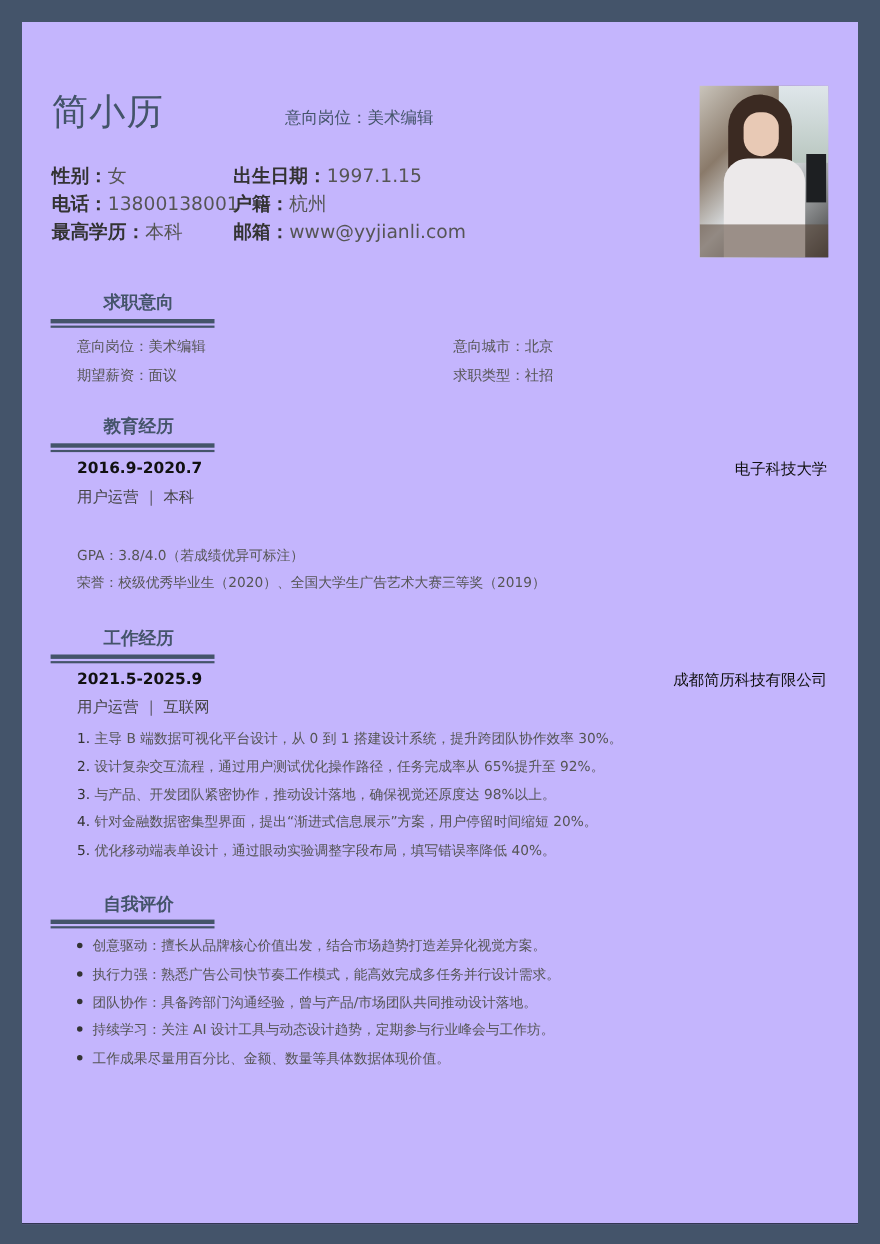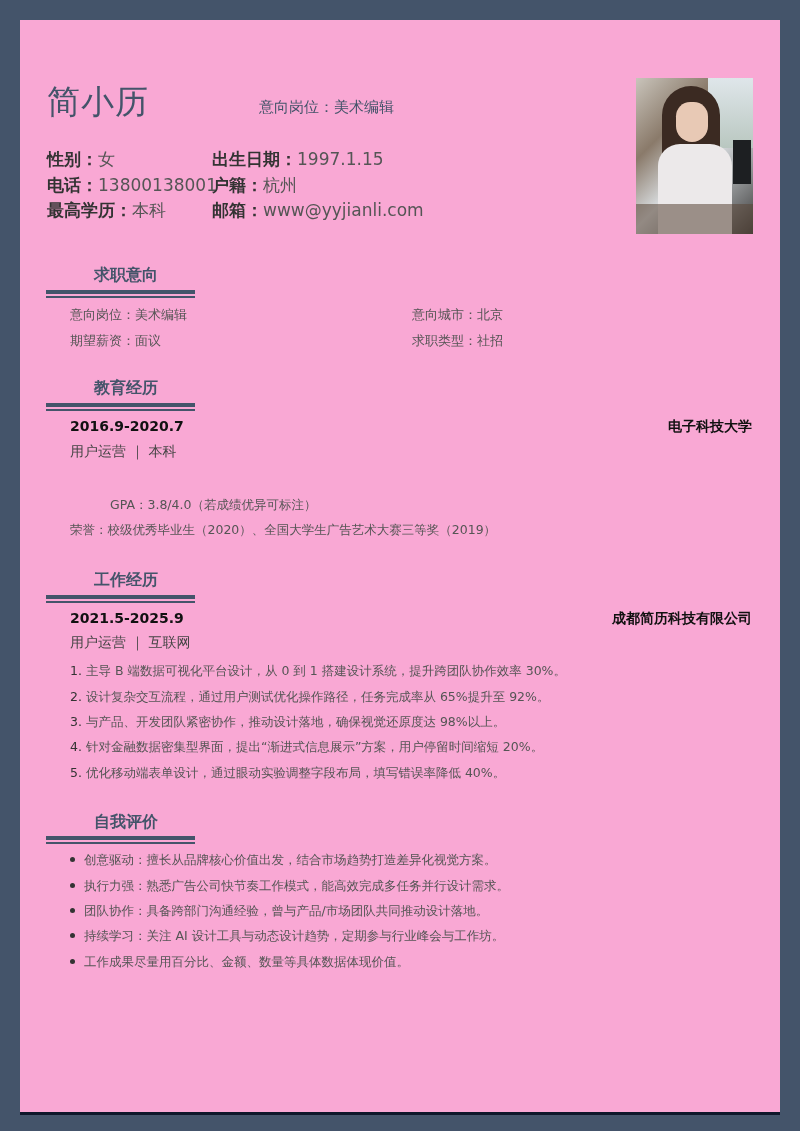--- a/index.html
+++ b/index.html
@@ -7,22 +7,22 @@
     width: 800px; height: 1131px;
     background: #44546a;
     position: relative;
     overflow: hidden;
     font-family: "DejaVu Sans", "Liberation Sans", sans-serif;
   }
   .page {
     position: absolute;
     left: 20px; top: 20px;
     width: 760px; height: 1092px;
-    background: #f9a8d4;
-    border-bottom: 3px solid #0f172a;
+    background: #c4b5fd;
+    border-bottom: 1px solid #0f172a;
   }
   .abs { position: absolute; white-space: nowrap; }
 
   
   .name { left: 27px; top: 60px; font-size: 33px; color: #44546a; letter-spacing: 1px; }
   .intent-top { left: 239px; top: 78px; font-size: 15px; color: #44546a; }
   .info { font-size: 17px; color: #555; }
   .info b { color: #333; font-weight: bold; }
   .photo {
     left: 616px; top: 58px; width: 117px; height: 156px;
@@ -37,21 +37,21 @@
   .photo .monitor { position:absolute; right:2px; top:62px; width:18px; height:44px; background:#1d1f22; }
 
   
   .sec-title { font-size: 16px; font-weight: bold; color: #44546a; }
   .sec-bar { position:absolute; width: 149px; height: 8px; }
   .sec-bar .thick { position:absolute; left:0; top:0; width:149px; height:4px; background:#44546a; }
   .sec-bar .thin  { position:absolute; left:0; top:6px; width:149px; height:2px; background:#44546a; }
 
   .plain { font-size: 13px; color: #555; }
   .date { font-size: 14px; font-weight: bold; color: #111; text-align: center; }
-  .org { font-size: 14px; font-weight: bold; color: #111; right: 28px; }
+  .org { font-size: 14px; font-weight: normal; color: #111; right: 28px; }
   .sub { font-size: 14px; color: #444; }
   .body-line { font-size: 12.5px; color: #555; }
   .bullet { font-size: 12.5px; color: #555; }
   .bullet .dot { display:inline-block; width:5px; height:5px; border-radius:50%; background:#333; margin-right:9px; vertical-align: middle; position: relative; top:-1px; }
   .num { color:#333; }
 </style>
 </head>
 <body>
 
 <div class="page">
@@ -90,21 +90,21 @@
 
   <div class="abs sec-title" style="left:74px; top:358px;">教育经历</div>
   <div class="sec-bar" style="left:26px; top:383px;">
       <div class="thick"></div>
       <div class="thin"></div>
     </div>
 
   <div class="abs date" style="left:50px; top:398px;">2016.9-2020.7</div>
   <div class="abs org" style="top:398px;">电子科技大学</div>
   <div class="abs sub" style="left:50px; top:423px;">用户运营 ｜ 本科</div>
-  <div class="abs body-line" style="left:50px; top:477px;margin-left:40px;">GPA：3.8/4.0（若成绩优异可标注）</div>
+  <div class="abs body-line" style="left:50px; top:477px;">GPA：3.8/4.0（若成绩优异可标注）</div>
   <div class="abs body-line" style="left:50px; top:502px;">荣誉：校级优秀毕业生（2020）、全国大学生广告艺术大赛三等奖（2019）</div>
 
   <div class="abs sec-title" style="left:74px; top:550px;">工作经历</div>
   <div class="sec-bar" style="left:26px; top:575px;">
       <div class="thick"></div>
       <div class="thin"></div>
     </div>
 
   <div class="abs date" style="left:50px; top:590px;">2021.5-2025.9</div>
   <div class="abs org" style="top:590px;">成都简历科技有限公司</div>

